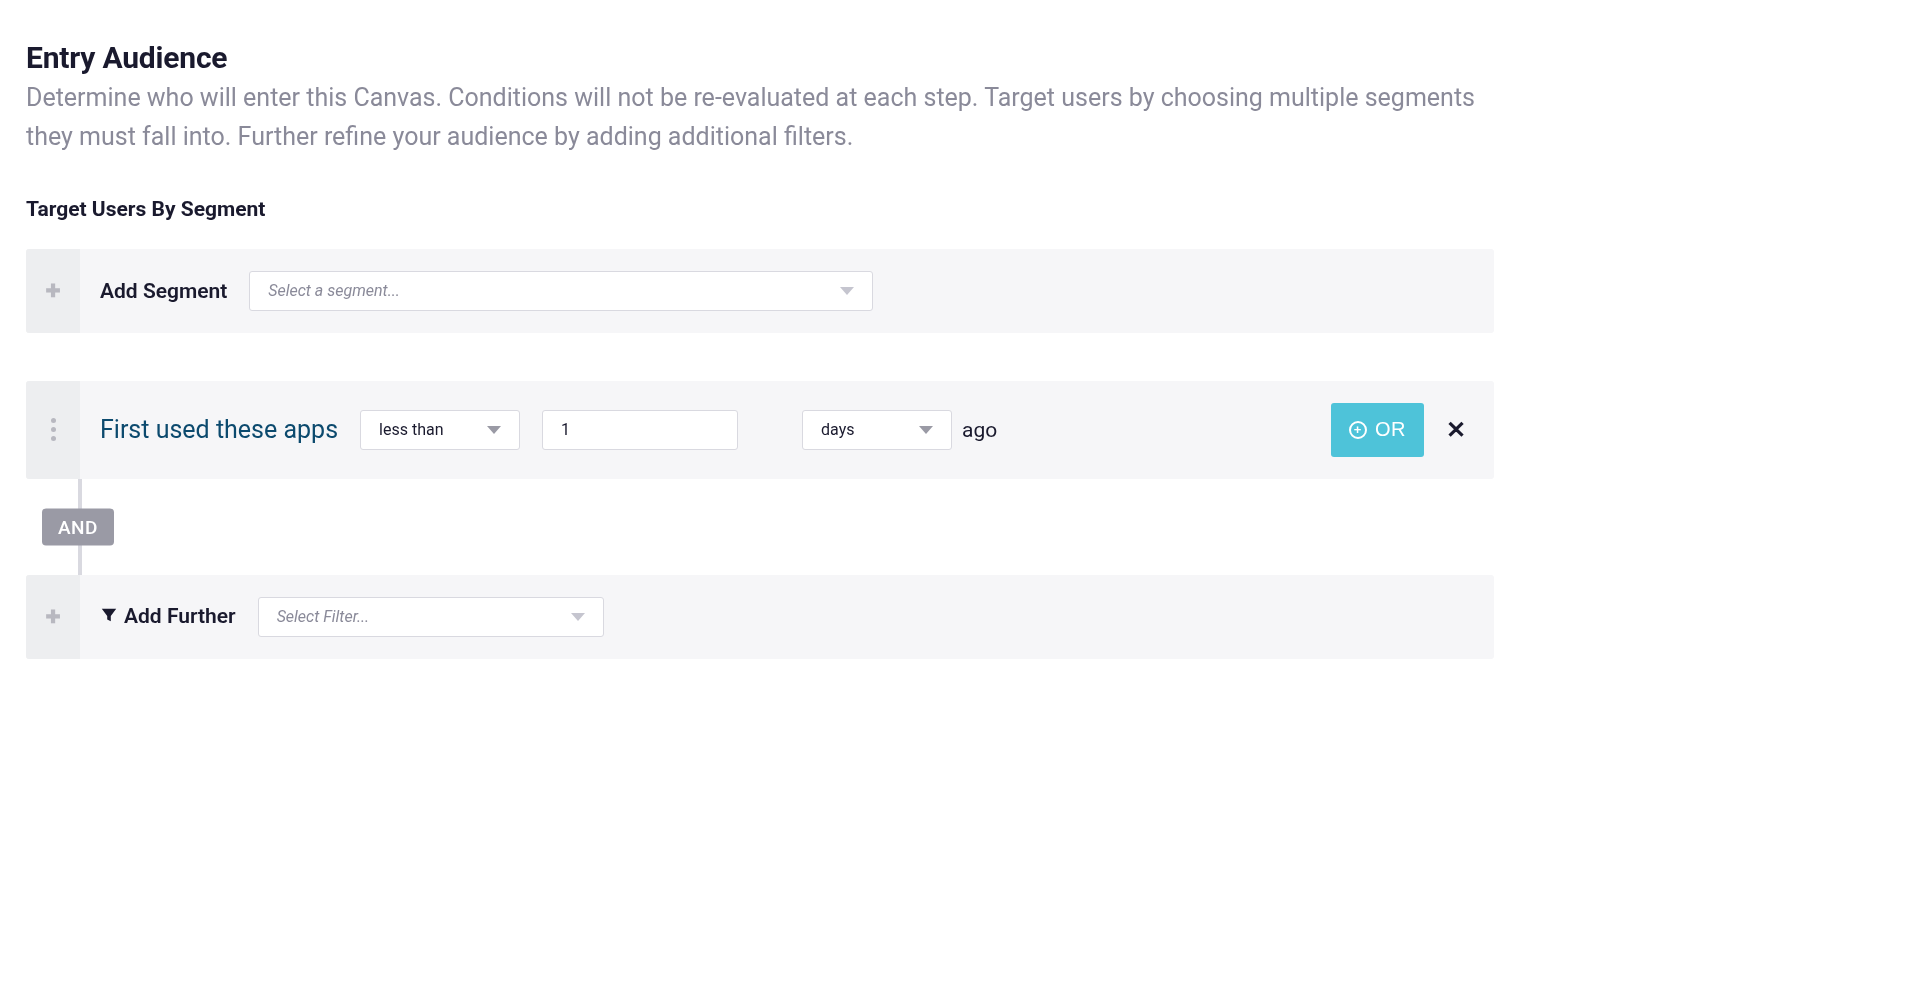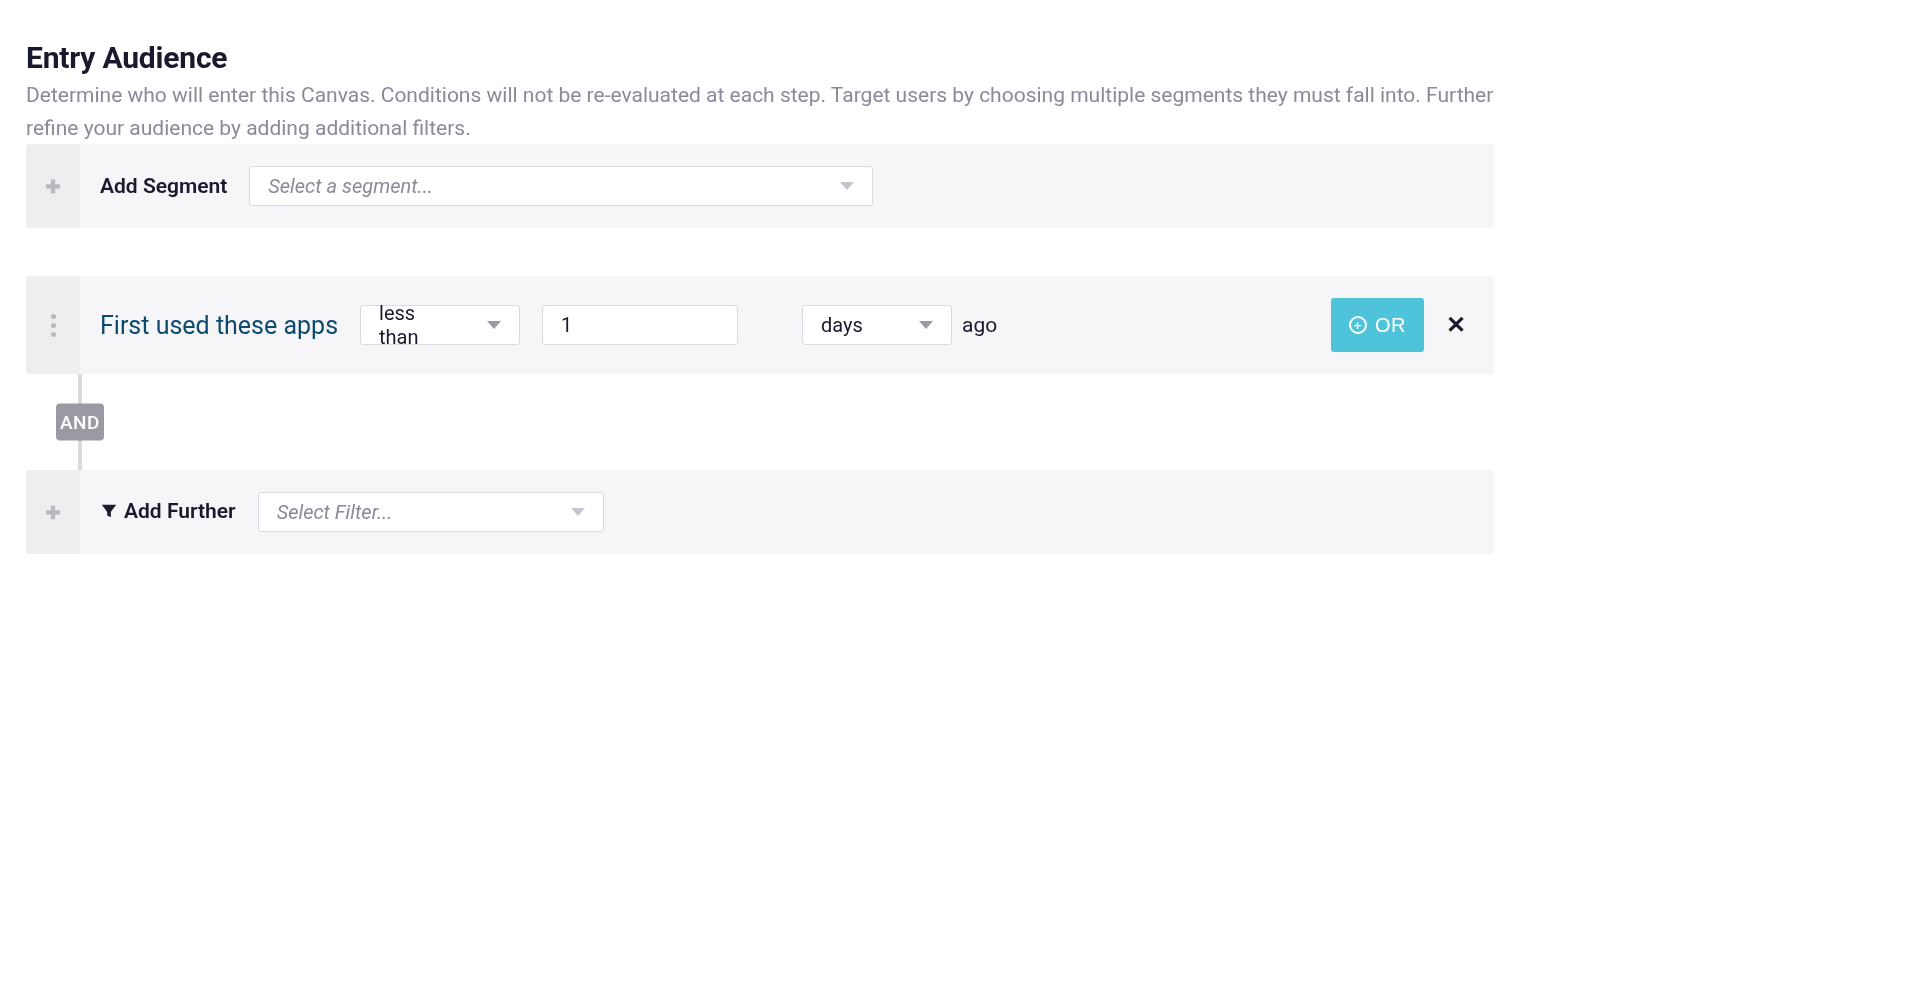--- a/index.html
+++ b/index.html
@@ -16,23 +16,24 @@
     max-width: 1520px;
   }
   .page-title {
     font-size: 30px;
     font-weight: 700;
     color: #1a1a2e;
     margin-bottom: 4px;
     letter-spacing: -0.2px;
   }
   .page-desc {
-    font-size: 21px;
+    font-size: 25px;
     line-height: 1.55;
     color: #8a8a99;
+    margin-bottom: 40px;
     max-width: 1470px;
   }
   .section-title {
     font-size: 21px;
     font-weight: 700;
     color: #1a1a2e;
     margin-bottom: 28px;
   }
   .panel {
     display: flex;
@@ -94,22 +95,23 @@
     color: #0c4a6e;
   }
   .select-box, .input-box {
     background: #ffffff;
     border: 1px solid #d9d9e0;
     border-radius: 3px;
     height: 40px;
     display: flex;
     align-items: center;
     padding: 0 18px;
-    font-size: 20px;
+    font-size: 16px;
     position: relative;
+    text-align: center;
   }
   .select-box.wide { width: 624px; justify-content: space-between; }
   .select-box.med  { width: 160px; justify-content: space-between; gap: 32px; }
   .select-box.small{ width: 150px; justify-content: space-between; margin-left: 42px; }
   .select-box.filter { width: 346px; justify-content: space-between; }
   .input-box.num   { width: 196px; }
   .placeholder {
     color: #8a8a99;
     font-style: italic;
   }
@@ -168,46 +170,47 @@
   .connector-line {
     position: absolute;
     left: 52px;
     top: 0;
     bottom: 0;
     width: 4px;
     background: #d9d9e0;
   }
   .and-pill {
     position: absolute;
-    left: 30px;
+    left: 16px;
     top: 50%;
     transform: translateY(-50%);
     background: #9a9aa5;
     color: #ffffff;
     font-size: 19px;
     font-weight: 500;
-    padding: 7px 4px;
+    padding: 7px 16px;
     border-radius: 4px;
     letter-spacing: 0.5px;
   }
   .funnel-icon {
     display: inline-block;
     vertical-align: middle;
     margin-right: 6px;
   }
   .section-spacer { height: 48px; }
 </style>
 </head>
 <body>
 
 <div class="container">
 
   <h1 class="page-title">Entry Audience</h1>
   <p class="page-desc">Determine who will enter this Canvas. Conditions will not be re-evaluated at each step. Target users by choosing multiple segments they must fall into. Further refine your audience by adding additional filters.</p>
 
+  <h2 class="section-title">Target Users By Segment</h2>
 
   <div class="panel">
     <div class="panel-left">
       <span class="plus-icon">✚</span>
     </div>
     <div class="panel-body">
       <span class="label-strong">Add Segment</span>
       <div class="select-box wide">
         <span class="placeholder">Select a segment...</span>
         <span class="caret light"></span>

